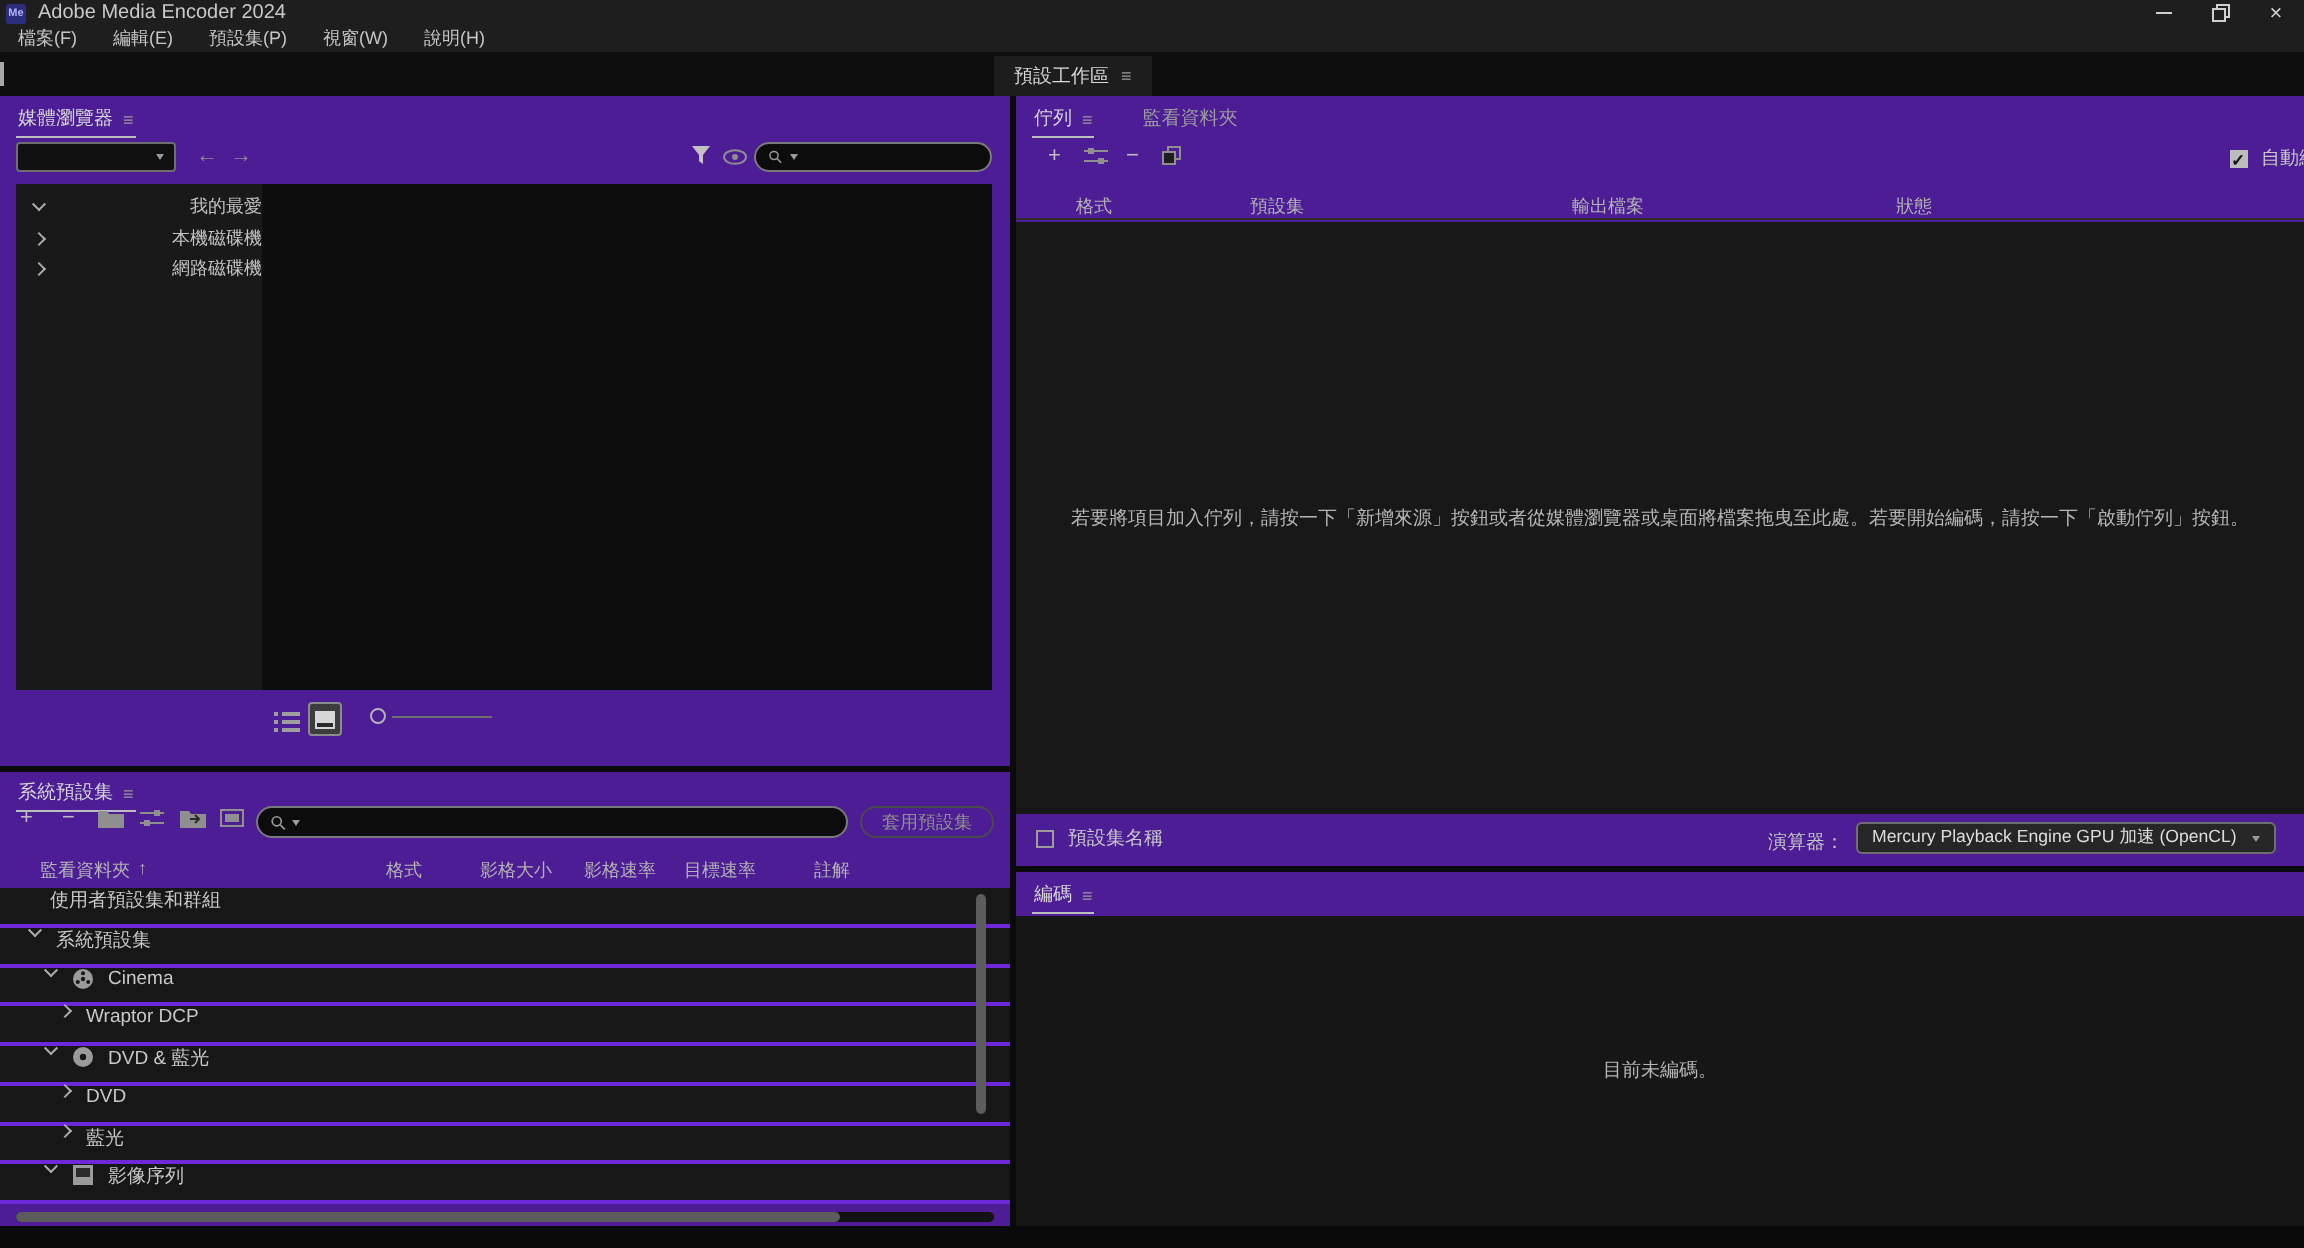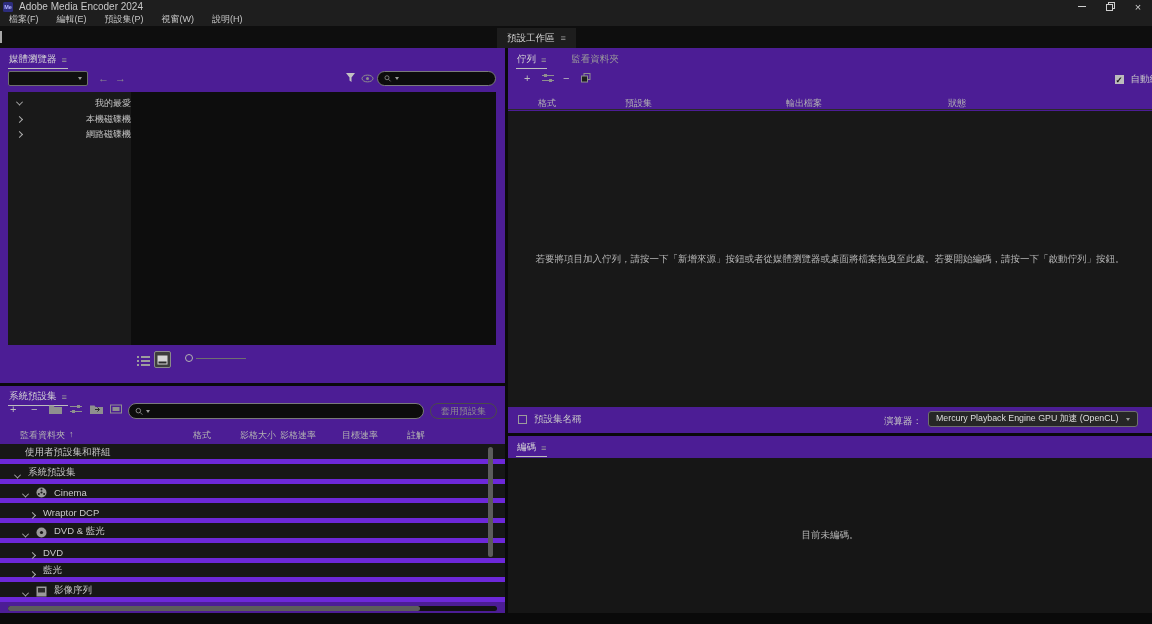--- a/index.html
+++ b/index.html
@@ -74,21 +74,21 @@
   #presetbrowser { left:0; top:386px; width:505px; height:227px; }
   #pb-head { position:absolute; left:8px; top:1px; }
   .pb-tool { position:absolute; top:18px; display:flex; align-items:center; justify-content:center; }
   #pb-search { position:absolute; left:128px; top:17px; width:296px; height:16px; }
   #pb-apply { position:absolute; left:430px; top:17px; width:67px; height:16px; border:1px solid #4a4a4a;
               border-radius:8px; color:#8f8f8f; font-size:9px; display:flex; align-items:center;
               justify-content:center; background:transparent; }
   #pb-cols { position:absolute; left:0; top:41px; width:505px; height:15px; font-size:9px; color:#b3b3b3; }
   #pb-cols span { position:absolute; top:2px; }
   #pb-rows { position:absolute; left:0; top:58px; width:505px; height:158px; background:#171717; }
-  .prow { height:19.75px; display:flex; align-items:flex-end; border-bottom:5px solid #6d28d9;
+  .prow { height:19.75px; display:flex; align-items:flex-start; border-bottom:2px solid #6d28d9;
           font-size:9.5px; color:#c8c8c8; }
   .prow .icon { margin-right:7px; display:inline-flex; }
   #pb-vscroll { position:absolute; left:488px; top:61px; width:5px; height:110px; background:#5c5c5c; border-radius:3px; }
   #pb-hscroll-track { position:absolute; left:8px; top:220px; width:489px; height:5px; background:#121212; border-radius:3px; }
   #pb-hscroll { position:absolute; left:8px; top:220px; width:412px; height:5px; background:#5c5c5c; border-radius:3px; }
 
   
   #queuepanel { left:508px; top:48px; width:764px; height:385px; }
   #q-tabs { position:absolute; left:8px; top:2px; display:flex; gap:24px; }
   #q-watchtab { color:#9b9b9b; padding-top:3px; }
@@ -262,21 +262,21 @@
         </svg>
       <span class="tri-down"></span>
       <input placeholder="" style="">
     </div>
     <button id="pb-apply">套用預設集</button>
     <div id="pb-cols">
       <span style="left:20px;">監看資料夾</span>
       <span style="left:69px;">↑</span>
       <span style="left:193px;">格式</span>
       <span style="left:240px;">影格大小</span>
-      <span style="left:280px;">影格速率</span>
+      <span style="left:292px;">影格速率</span>
       <span style="left:342px;">目標速率</span>
       <span style="left:407px;text-align:right;">註解</span>
     </div>
     <div id="pb-rows">
       <div class="prow">
         <span style="margin-left:25px;">使用者預設集和群組</span>
       </div>
       <div class="prow">
         <span class="chev down" style="margin-left:15px;"></span>
         <span style="margin-left:8px;">系統預設集</span>

